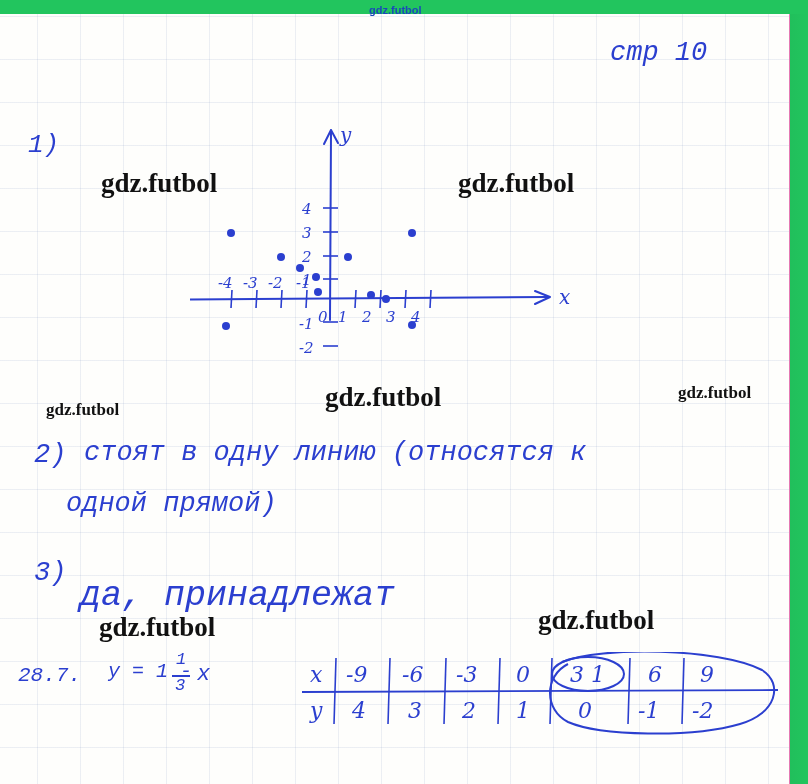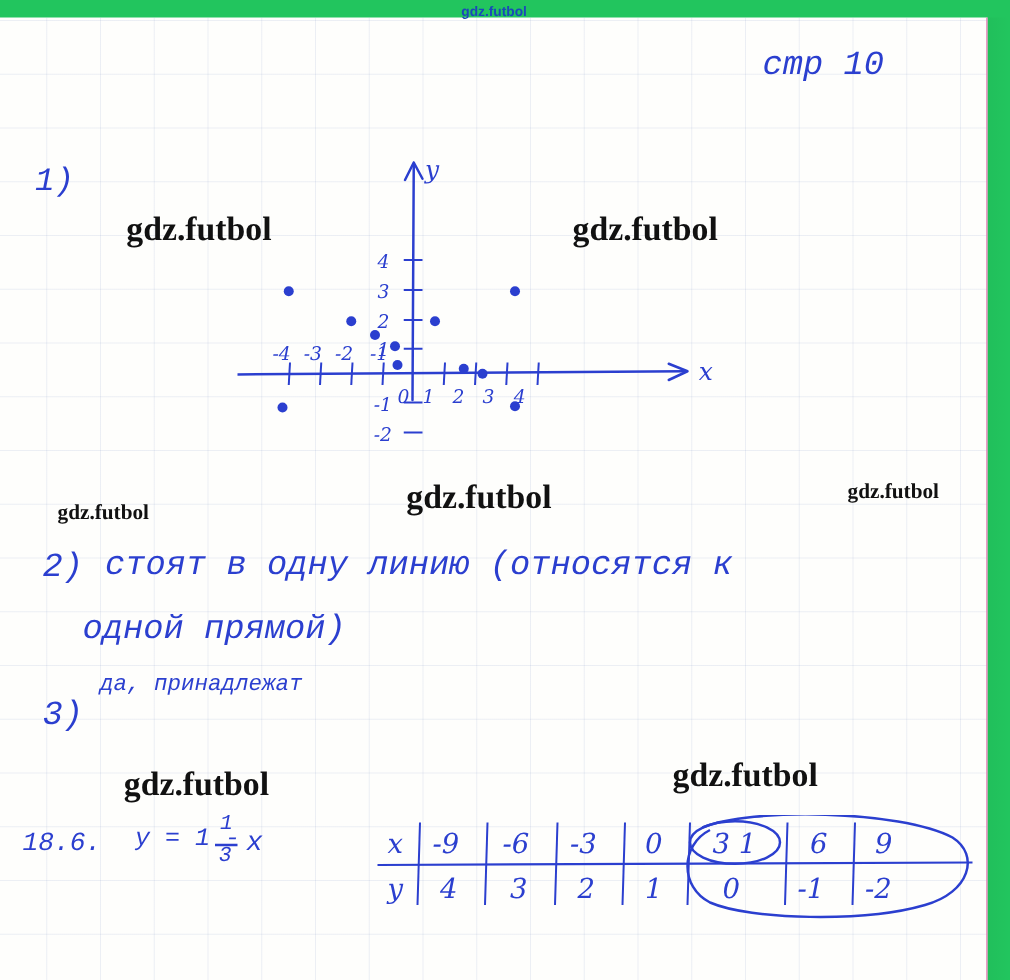--- a/index.html
+++ b/index.html
@@ -186,23 +186,23 @@
         <circle cx="36" cy="206" r="4"></circle>
       </g>
     </svg>
   </div>
 
   <div class="hand" style="left:34px; top:440px; font-size:27px;">2)</div>
   <div class="hand" style="left:84px; top:438px; font-size:27px;">стоят в одну линию (относятся к</div>
   <div class="hand" style="left:66px; top:489px; font-size:27px;">одной прямой)</div>
 
   <div class="hand" style="left:34px; top:558px; font-size:27px;">3)</div>
-  <div class="hand" style="left:80px; top:538px; font-size:18px;">да, принадлежат</div>
-
-  <div class="hand" style="left:18px; top:664px; font-size:21px;">18.6.</div>
+  <div class="hand" style="left:80px; top:576px; font-size:35px;">да, принадлежат</div>
+
+  <div class="hand" style="left:18px; top:664px; font-size:21px;">28.7.</div>
   <div class="hand" style="left:108px; top:660px; font-size:20px;">y = 1 -</div>
   <div class="hand" style="left:176px; top:650px; font-size:17px;">1</div>
   <div style="position:absolute; left:172px; top:675px; width:18px; height:2px; background:#2b3fcf;"></div>
   <div class="hand" style="left:175px; top:676px; font-size:17px;">3</div>
   <div class="hand" style="left:197px; top:662px; font-size:22px;">x</div>
 
   <div id="table-area">
     <svg width="480" height="90" viewBox="0 0 480 90" xmlns="http://www.w3.org/2000/svg">
 
       <path d="M 2 40 L 478 38" stroke="#2b3fcf" stroke-width="1.8" fill="none"></path>

